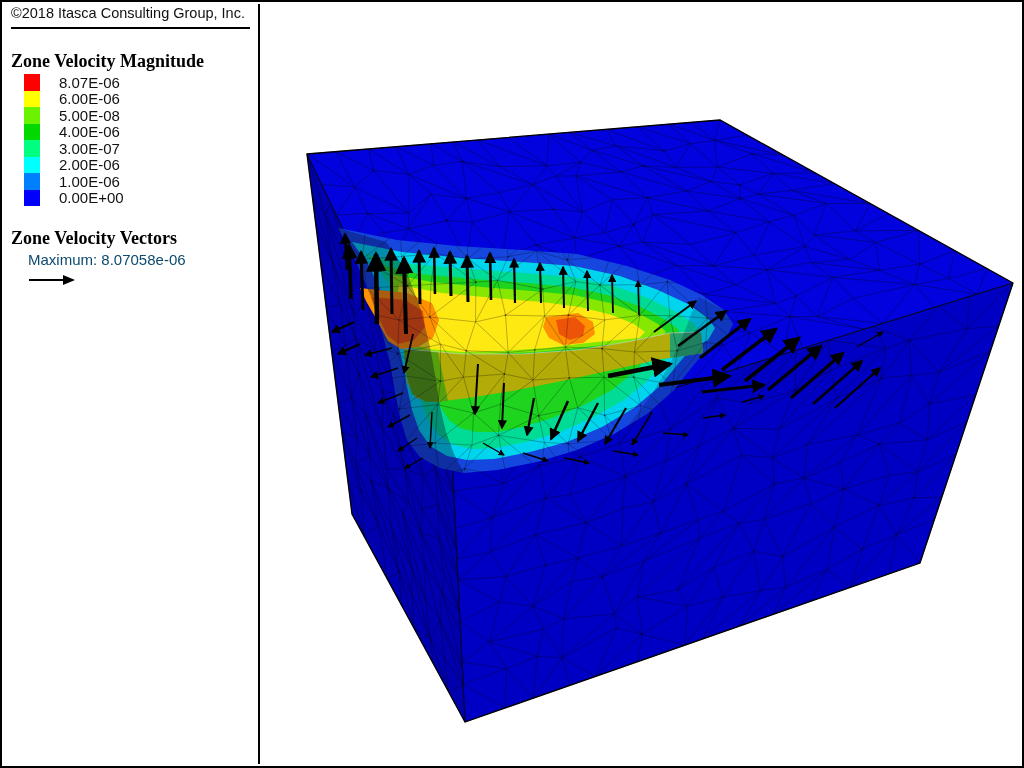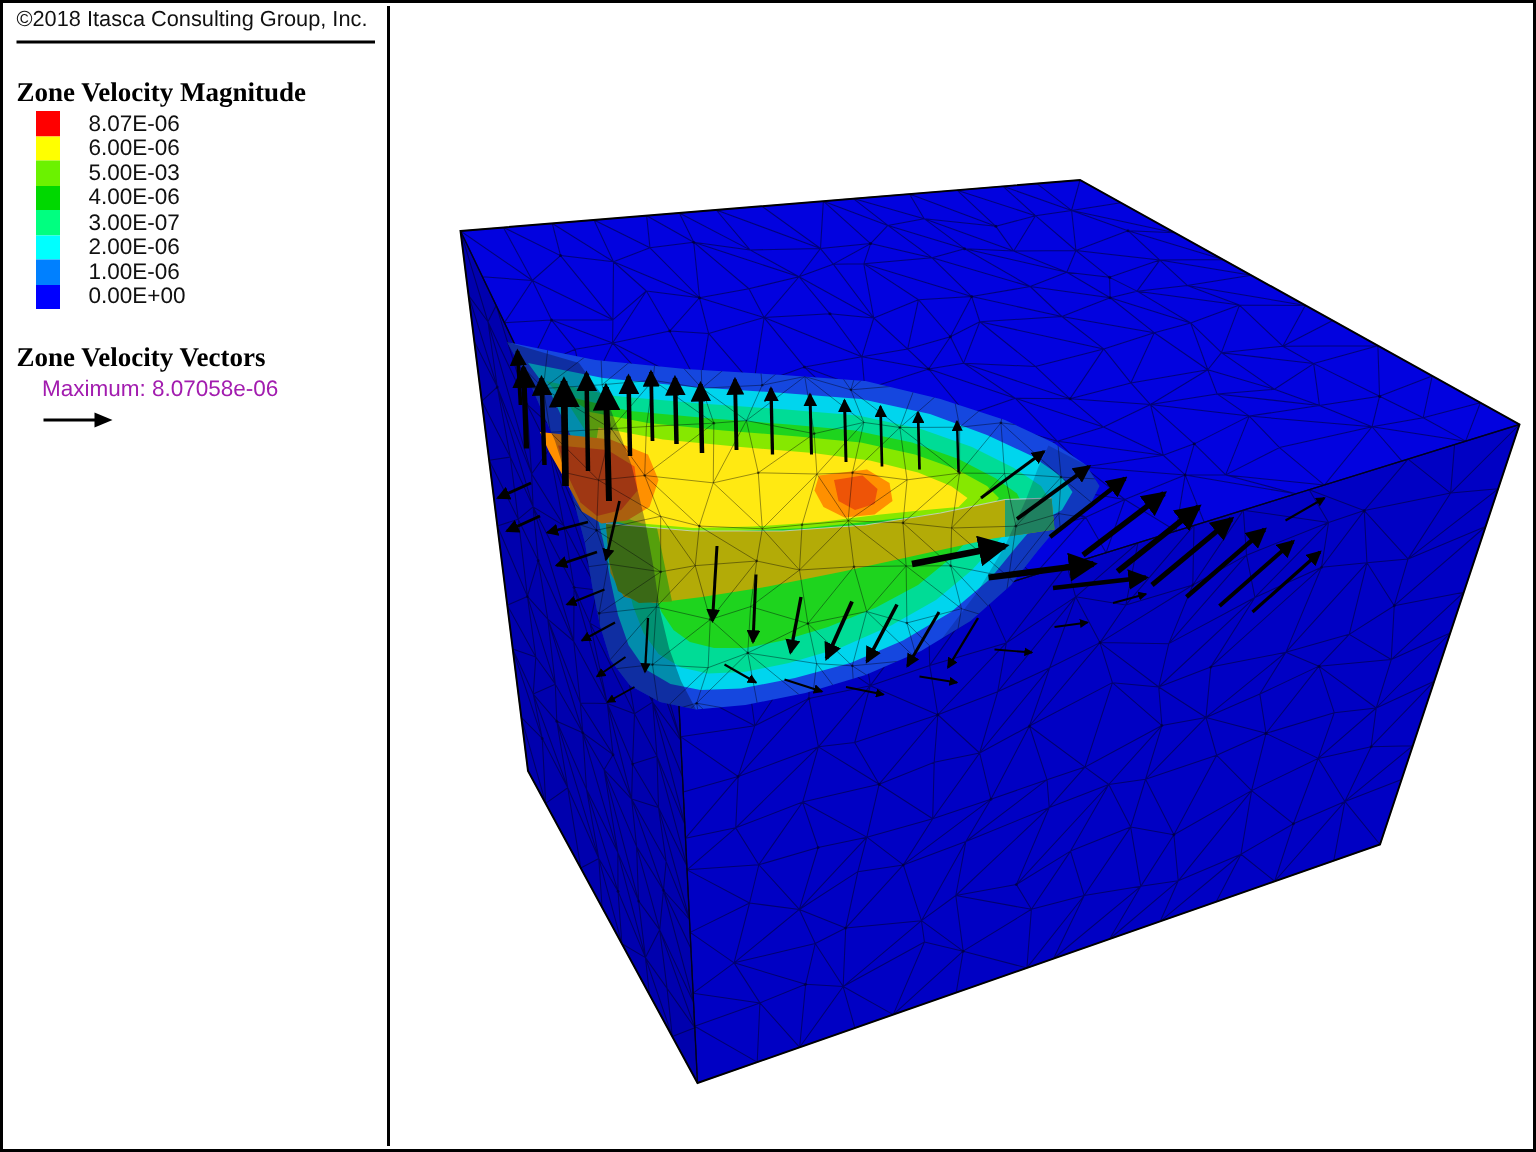--- a/index.html
+++ b/index.html
@@ -20,21 +20,21 @@
   .copyright{margin:1px 0 0 7px;font-size:14.5px;color:#111;}
   .rule{border:none;border-top:2px solid #000;margin:6px 8px 0 7px;}
   .sec-head{
     margin:22px 0 0 7px;font-family:"Liberation Serif", serif;
     font-weight:bold;font-size:18px;color:#000;
   }
   .legend-rows{margin:2px 0 0 20px;}
   .legend-row{display:flex;align-items:center;height:16.5px;}
   .legend-swatch{width:16px;height:16.5px;flex:0 0 16px;}
   .legend-label{margin-left:19px;font-size:15px;color:#111;}
-  .indent{margin:2px 0 0 24px;font-size:15px;color:#a21caf;}
+  .indent{margin:2px 0 0 24px;font-size:15px;color:#0c4a6e;}
   .scale-arrow{margin:6px 0 0 24px;display:block;}
   .viewport{position:absolute;left:258px;top:2px;width:764px;height:764px;background:#fff;}
   .viewport svg{display:block;cursor:default;}
 </style>
 </head>
 <body>
 
 <div class="panel">
   <div class="copyright">©2018 Itasca Consulting Group, Inc.</div>
   <hr class="rule">
@@ -43,21 +43,21 @@
       <div class="legend-row">
         <div class="legend-swatch" style="background: rgb(255, 0, 0);"></div>
         <span class="legend-label">8.07E-06</span>
       </div>
       <div class="legend-row">
         <div class="legend-swatch" style="background: rgb(255, 255, 0);"></div>
         <span class="legend-label">6.00E-06</span>
       </div>
       <div class="legend-row">
         <div class="legend-swatch" style="background: rgb(107, 242, 0);"></div>
-        <span class="legend-label">5.00E-03</span>
+        <span class="legend-label">5.00E-08</span>
       </div>
       <div class="legend-row">
         <div class="legend-swatch" style="background: rgb(0, 216, 0);"></div>
         <span class="legend-label">4.00E-06</span>
       </div>
       <div class="legend-row">
         <div class="legend-swatch" style="background: rgb(0, 255, 128);"></div>
         <span class="legend-label">3.00E-07</span>
       </div>
       <div class="legend-row">

